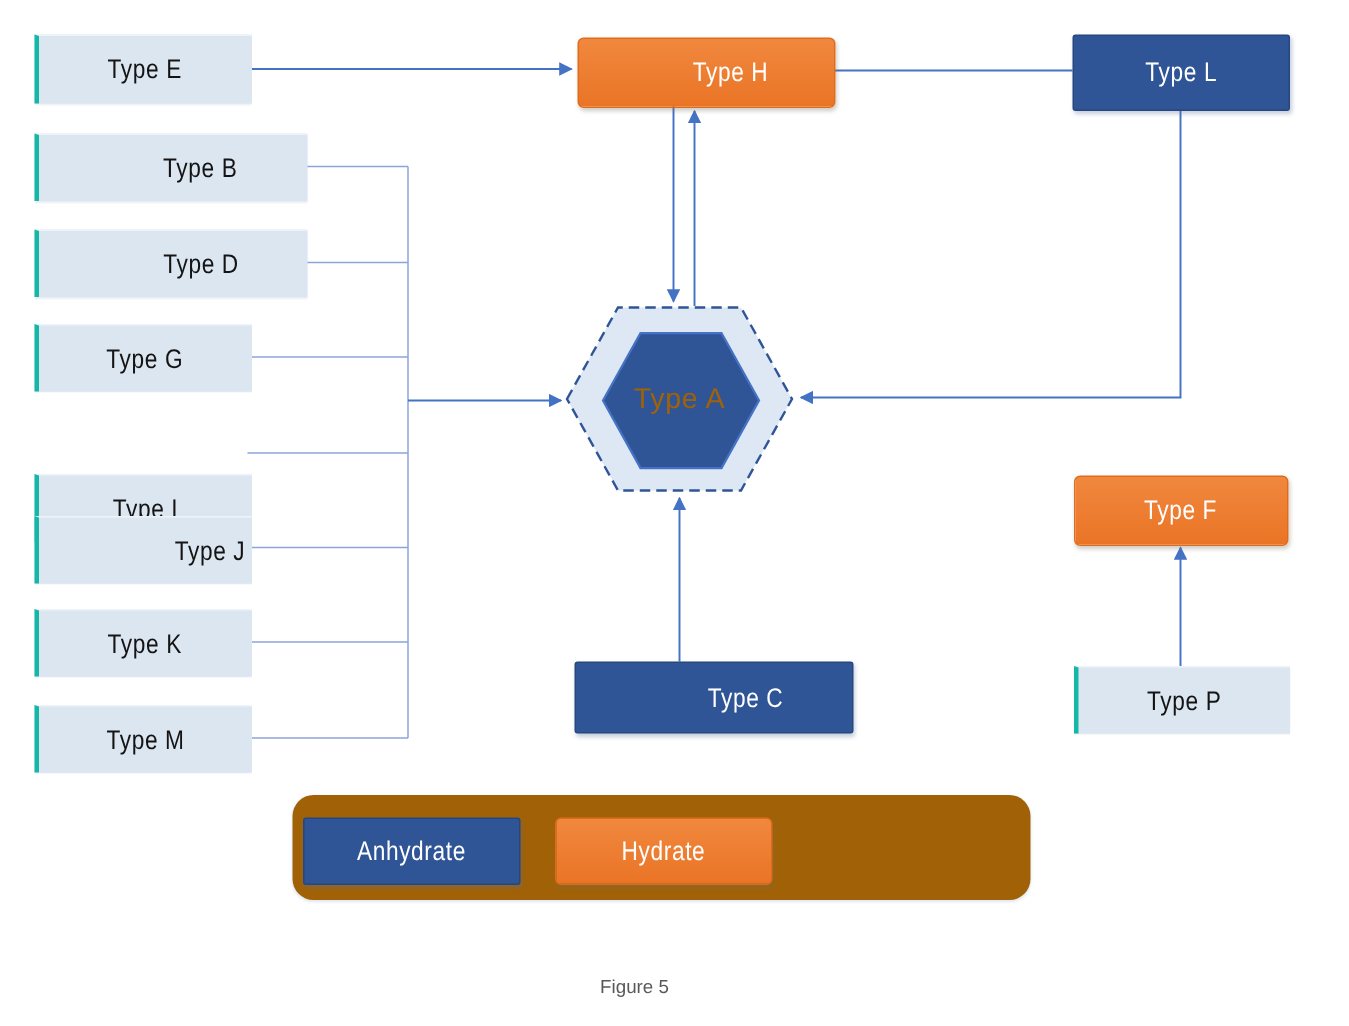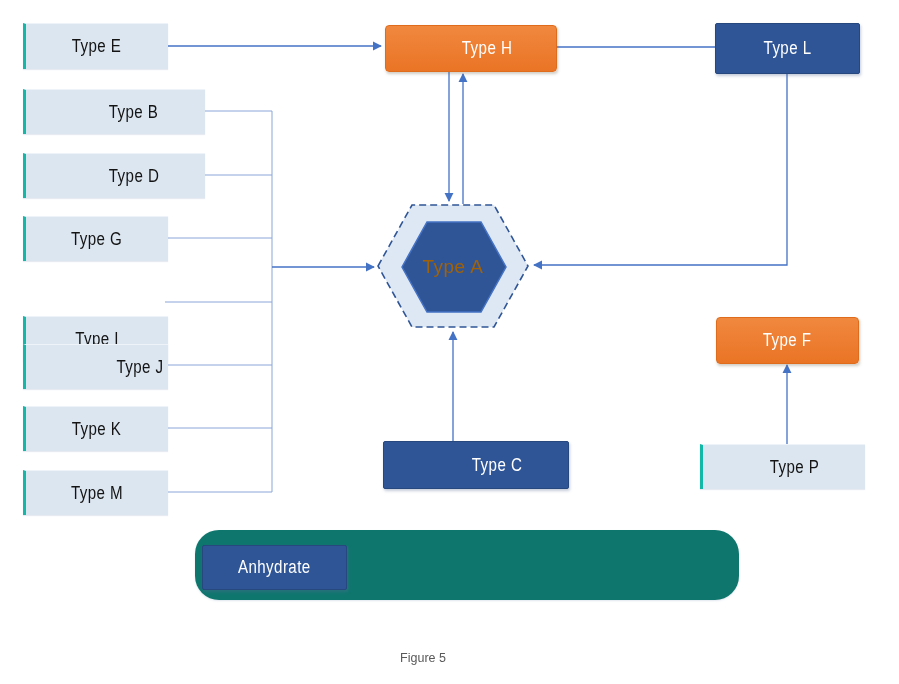--- a/index.html
+++ b/index.html
@@ -24,22 +24,22 @@
   }
   .orange{
     background:linear-gradient(#F0883E,#EA7426);color:#ffffff;border:1px solid #DE6C1C;
     border-radius:4px;box-shadow:1px 2px 3px rgba(120,110,90,0.35);
   }
   .hexlabel{
     position:absolute;z-index:3;color:#a16207;font-size:19px;letter-spacing:0.5px;
     display:flex;align-items:center;justify-content:center;
   }
   #legend{
-    position:absolute;left:195px;top:530px;width:544px;height:70px;z-index:2;
-    background:#0f766e;border-radius:24px;box-shadow:0 1px 2px rgba(130,160,190,0.25);
+    position:absolute;left:195px;top:530px;width:492px;height:70px;z-index:2;
+    background:#a16207;border-radius:14px;box-shadow:0 1px 2px rgba(130,160,190,0.25);
   }
   .legend-box{
     position:absolute;display:flex;align-items:center;justify-content:center;
     font-size:18px;letter-spacing:0.5px;
   }
   .legend-box .lbl{display:inline-block;transform:scaleX(0.84);white-space:nowrap;}
   #lg-anhydrate{left:7px;top:15px;width:143px;height:43px;}
   #lg-hydrate{left:175px;top:15px;width:143px;height:43px;}
   #lg-solvate{left:345px;top:13px;width:112px;height:46px;background:#E1E7EF;color:#141414;
     box-shadow:0 1px 1px rgba(120,140,170,0.15);}
@@ -121,25 +121,28 @@
   <div class="hexlabel" style="left:393px;top:252px;width:120px;height:30px;">
       <span class="lbl">Type A</span>
     </div>
 
   <div class="node dark" style="left:383px;top:441px;width:142px;height:46px;padding-left:42px;">
       <span class="lbl">Type C</span>
     </div>
   <div class="node orange" style="left:716px;top:317px;width:141px;height:45px;">
       <span class="lbl">Type F</span>
     </div>
-  <div class="node light" style="left:700px;top:444px;width:141px;height:44px;padding-left:21px;">
+  <div class="node light" style="left:716px;top:444px;width:141px;height:44px;">
       <span class="lbl">Type P</span>
     </div>
 
   <div id="legend">
     <div class="legend-box dark" id="lg-anhydrate">
         <span class="lbl">Anhydrate</span>
+      </div>
+    <div class="legend-box orange" id="lg-hydrate">
+        <span class="lbl">Hydrate</span>
       </div>
   </div>
 
   <div id="caption">Figure 5</div>
 
 </div>
 
 </body></html>

